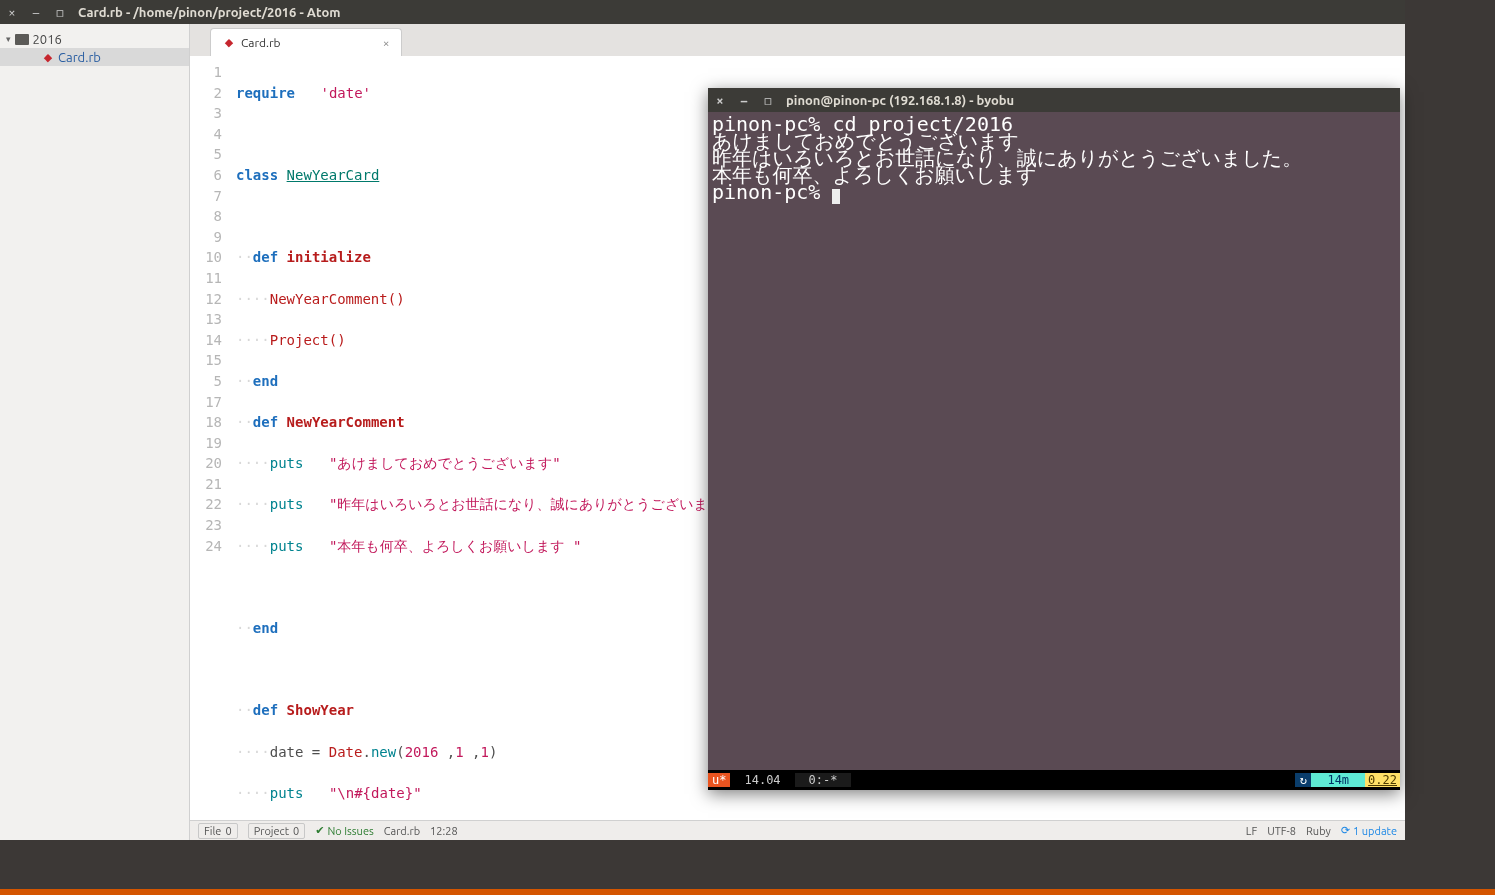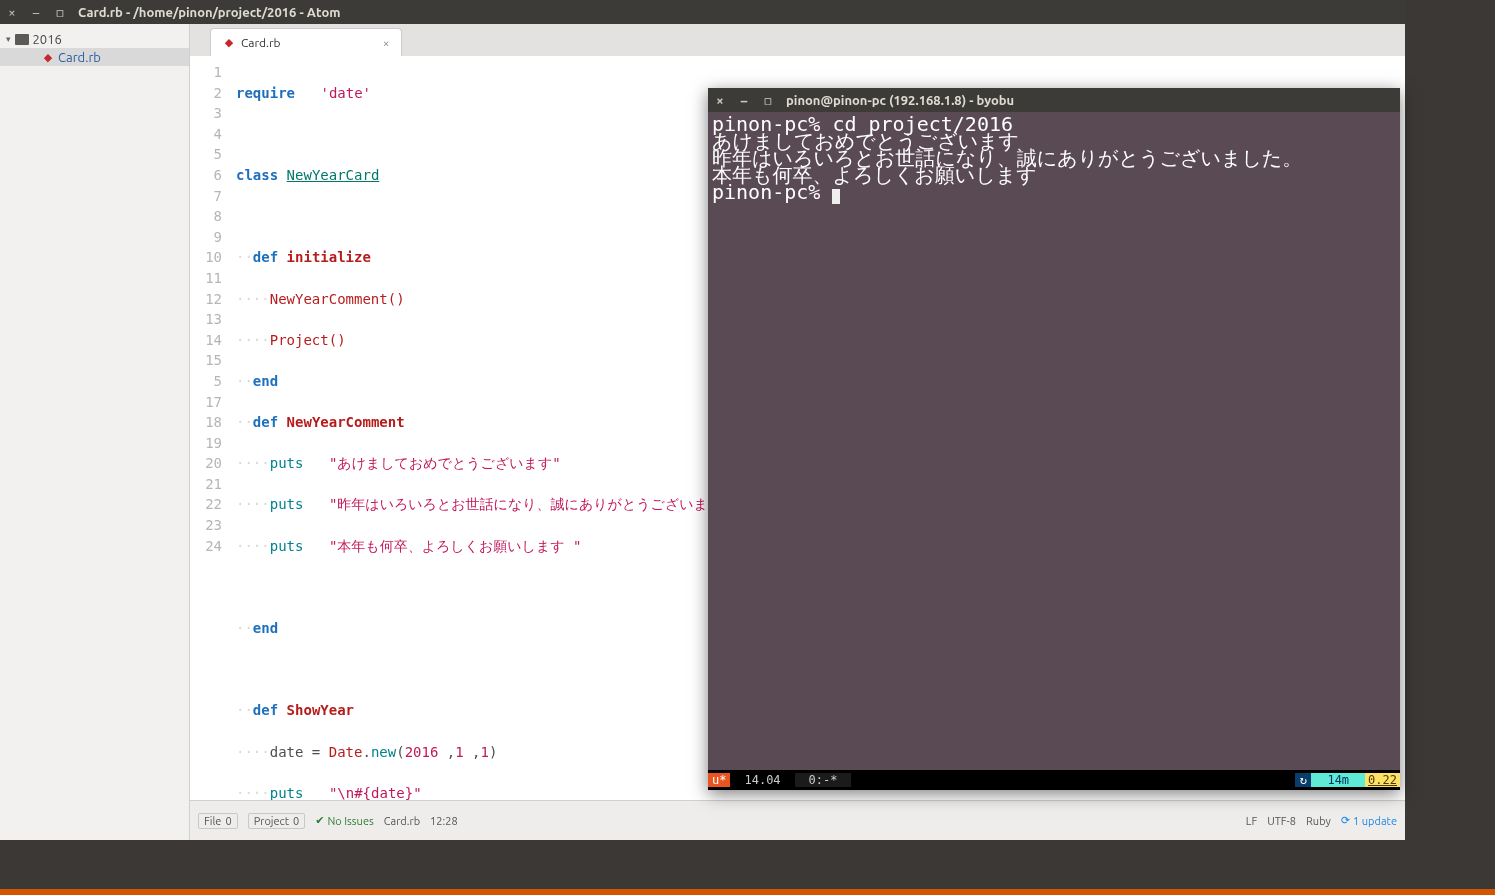--- a/index.html
+++ b/index.html
@@ -33,21 +33,21 @@
 .kw{color:#1e6fbd; font-weight:600;}
 .str{color:#c2185b;margin-left:17px;}
 .def{color:#b71c1c; font-weight:600;}
 .cls{color:#00796b; text-decoration:underline;}
 .id{color:#b91c1c;}
 .num{color:#c2185b;}
 .fn{color:#00838f;}
 .g{color:#d8d8d8;}
 .pl{color:#4e4e4e;}
 
-.statusbar{height:40px;background:#efedeb;border-top:1px solid #d0d0d0;display:flex;align-items:center;font-size:11px;color:#555;padding:0 8px;gap:10px;}
+.statusbar{height:20px;background:#efedeb;border-top:1px solid #d0d0d0;display:flex;align-items:center;font-size:11px;color:#555;padding:0 8px;gap:10px;}
 .statusbar .box{border:1px solid #c8c8c8;padding:1px 5px;border-radius:2px;display:flex;gap:4px;align-items:center;}
 .sp{flex:1;}
 .ok{color:#2e7d32;display:inline-flex;align-items:center;gap:3px;}
 .upd{color:#1e88e5;display:inline-flex;align-items:center;gap:3px;}
 
 
 .term-window{position:absolute;left:708px;top:88px;width:692px;height:702px;background:#3d3846;display:flex;flex-direction:column;box-shadow:0 4px 16px rgba(0,0,0,.5);}
 .term-tb{height:24px;background:#3c3b37;color:#dfdbd2;display:flex;align-items:center;padding:0 6px;gap:12px;font-size:13px;font-weight:600;}
 .term-body{flex:1;background:#5a4a53;color:#fff;font-family:"DejaVu Sans Mono",monospace;font-size:20px;line-height:17px;padding:4px 4px 0;overflow:hidden;}
 .cursor{display:inline-block;width:8px;height:15px;background:#eee;vertical-align:text-bottom;}

